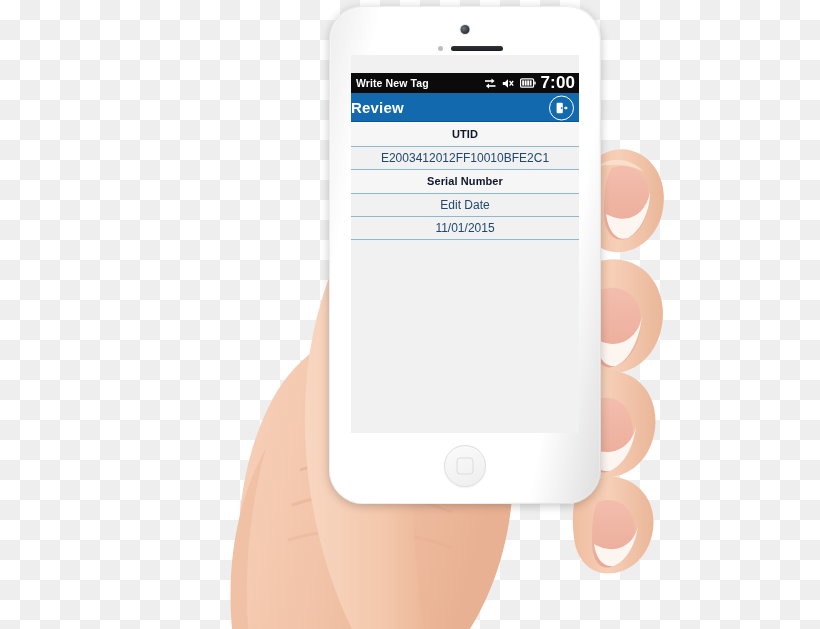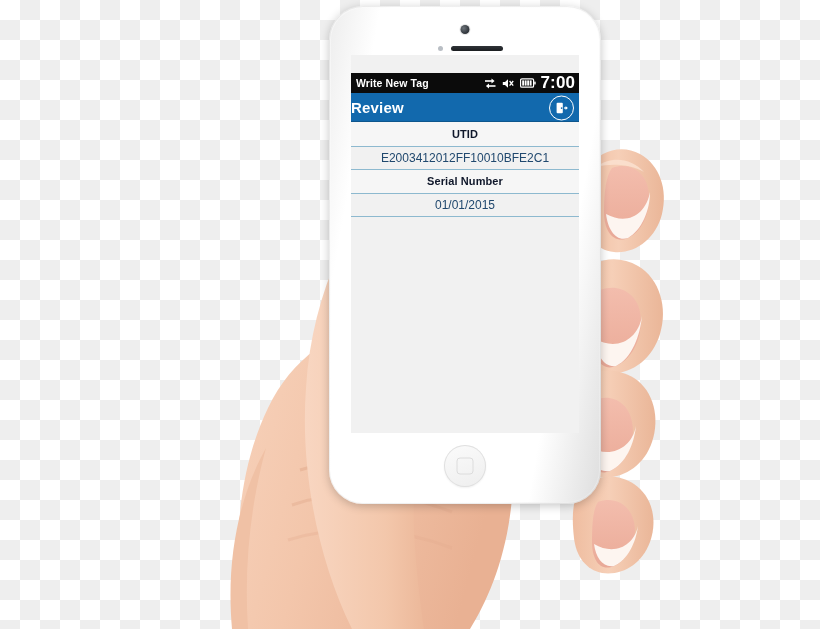--- a/index.html
+++ b/index.html
@@ -233,23 +233,26 @@
           <span class="lbl">UTID</span>
         </div>
         <div class="row val-row">
           <span class="val">E2003412012FF10010BFE2C1</span>
         </div>
 
         <div class="row label">
           <span class="lbl">Serial Number</span>
         </div>
 
-
         <div class="row val-row">
-          <span class="val">01/01/2015</span>
+          <span class="val">Edit Date</span>
+        </div>
+
+        <div class="row val-row">
+          <span class="val">11/01/2015</span>
         </div>
 
         <div class="filler" style="height:140px;"></div>
 
       </div>
 
     </div>
 
     <div class="homebtn">
       <i></i>

